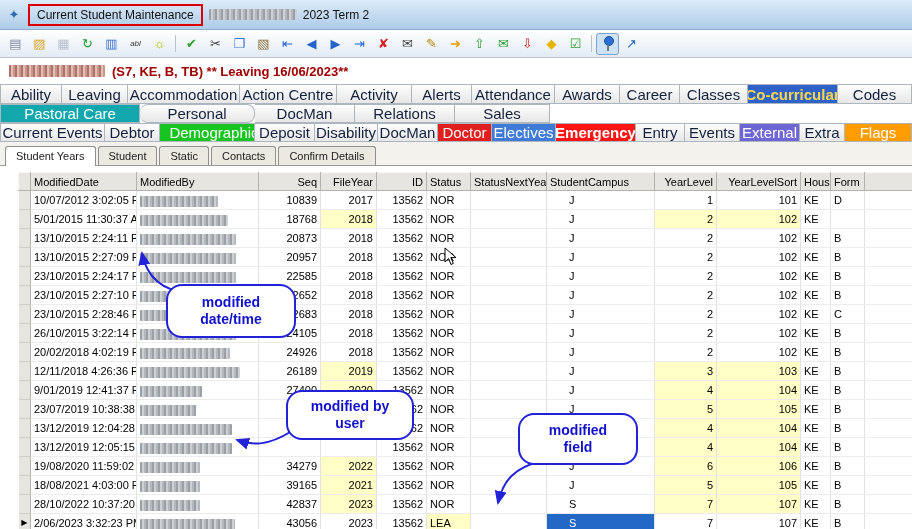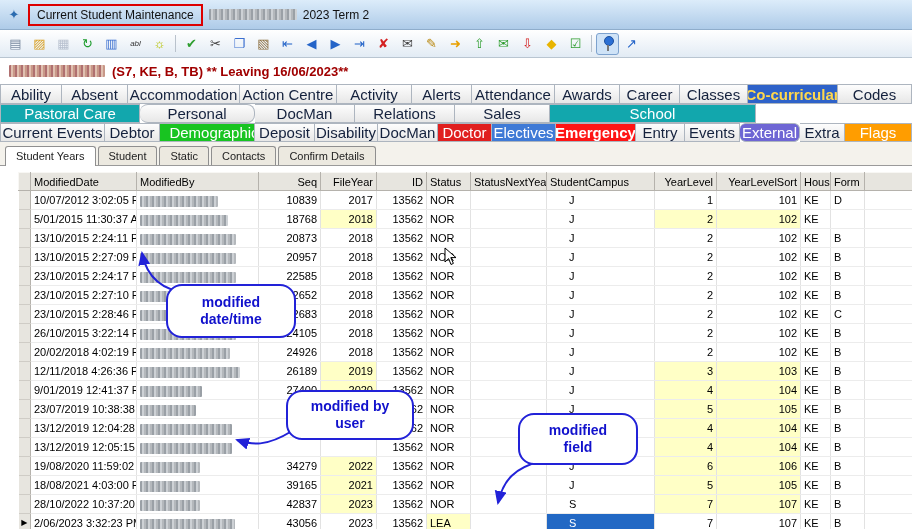--- a/index.html
+++ b/index.html
@@ -42,21 +42,21 @@
   .tab { display:flex; align-items:center; justify-content:center; white-space:nowrap; overflow:hidden;
          flex:0 0 auto; font-size:15px; color:#14213d;
          background:linear-gradient(#fdfdfd,#e7e7e7); border:1px solid #adb5bf; border-left:none; }
   .tab:first-child { border-left:1px solid #adb5bf; }
   .v-sel-blue { background:#2e62c9; color:#ffd84d; font-weight:bold; }
   .v-teal     { background:#12a7ad; color:#fff; }
   .v-green    { background:#18c421; color:#fff;padding-left:14px; }
   .v-red      { background:#e01f1f; color:#fff; }
   .v-red-bright { background:#ff1414; color:#fff; font-weight:bold; }
   .v-blue     { background:#3f7ad6; color:#fff; }
-  .v-purple   { background:#6e66d4; color:#fff;border-radius:6px; }
+  .v-purple   { background:#6e66d4; color:#fff; }
   .v-orange   { background:#ff9d00; color:#fff; }
 
   
   .subtab-strip { height:24px; background:#f4f2ec; display:flex; align-items:flex-end; padding-left:5px;
                   border-bottom:1px solid #9a9a9a; }
   .subtab { padding:3px 10px 3px; margin-right:2px; font-size:11px; background:#ece9e0; color:#222;
             border:1px solid #8f8f8f; border-bottom:none; border-radius:3px 3px 0 0; position:relative; }
   .subtab.active { background:#fff; top:1px; padding-bottom:4px; z-index:2; }
 
   
@@ -176,39 +176,38 @@
     </div>
   </div>
 
 <div class="student-header">
   <span class="redacted red" style="width:96px;height:12px"></span>
   <span>(S7, KE, B, TB) ** Leaving 16/06/2023**</span>
 </div>
 
 <div class="tabrow tabrow1">
     <div class="tab" style="width: 62px;">Ability</div>
-    <div class="tab" style="width: 66px;">Absent</div>
+    <div class="tab" style="width: 66px;">Leaving</div>
     <div class="tab" style="width: 112px;">Accommodation</div>
     <div class="tab" style="width: 97px;">Action Centre</div>
     <div class="tab" style="width: 75px;">Activity</div>
     <div class="tab" style="width: 60px;">Alerts</div>
     <div class="tab" style="width: 83px;">Attendance</div>
     <div class="tab" style="width: 65px;">Awards</div>
     <div class="tab" style="width: 60px;">Career</div>
     <div class="tab" style="width: 68px;">Classes</div>
     <div class="tab v-sel-blue" style="width: 90px;">Co-curricular</div>
     <div class="tab" style="width: 74px;">Codes</div>
   </div>
 <div class="tabrow tabrow2">
     <div class="tab v-teal" style="width: 140px;">Pastoral Care</div>
     <div class="tab" style="width: 115px; border-radius: 8px;">Personal</div>
     <div class="tab" style="width: 100px;">DocMan</div>
     <div class="tab" style="width: 100px;">Relations</div>
     <div class="tab" style="width: 95px;">Sales</div>
-    <div class="tab v-teal" style="width: 206px;">School</div>
     <div class="tab" style="width: 34px; margin-top: 21px;">Se</div>
   </div>
 <div class="tabrow tabrow3">
     <div class="tab" style="width: 105px;">Current Events</div>
     <div class="tab" style="width: 55px;">Debtor</div>
     <div class="tab v-green" style="width: 95px;">Demographic</div>
     <div class="tab" style="width: 60px;">Deposit</div>
     <div class="tab" style="width: 63px;">Disability</div>
     <div class="tab" style="width: 60px;">DocMan</div>
     <div class="tab v-red" style="width: 54px;">Doctor</div>

